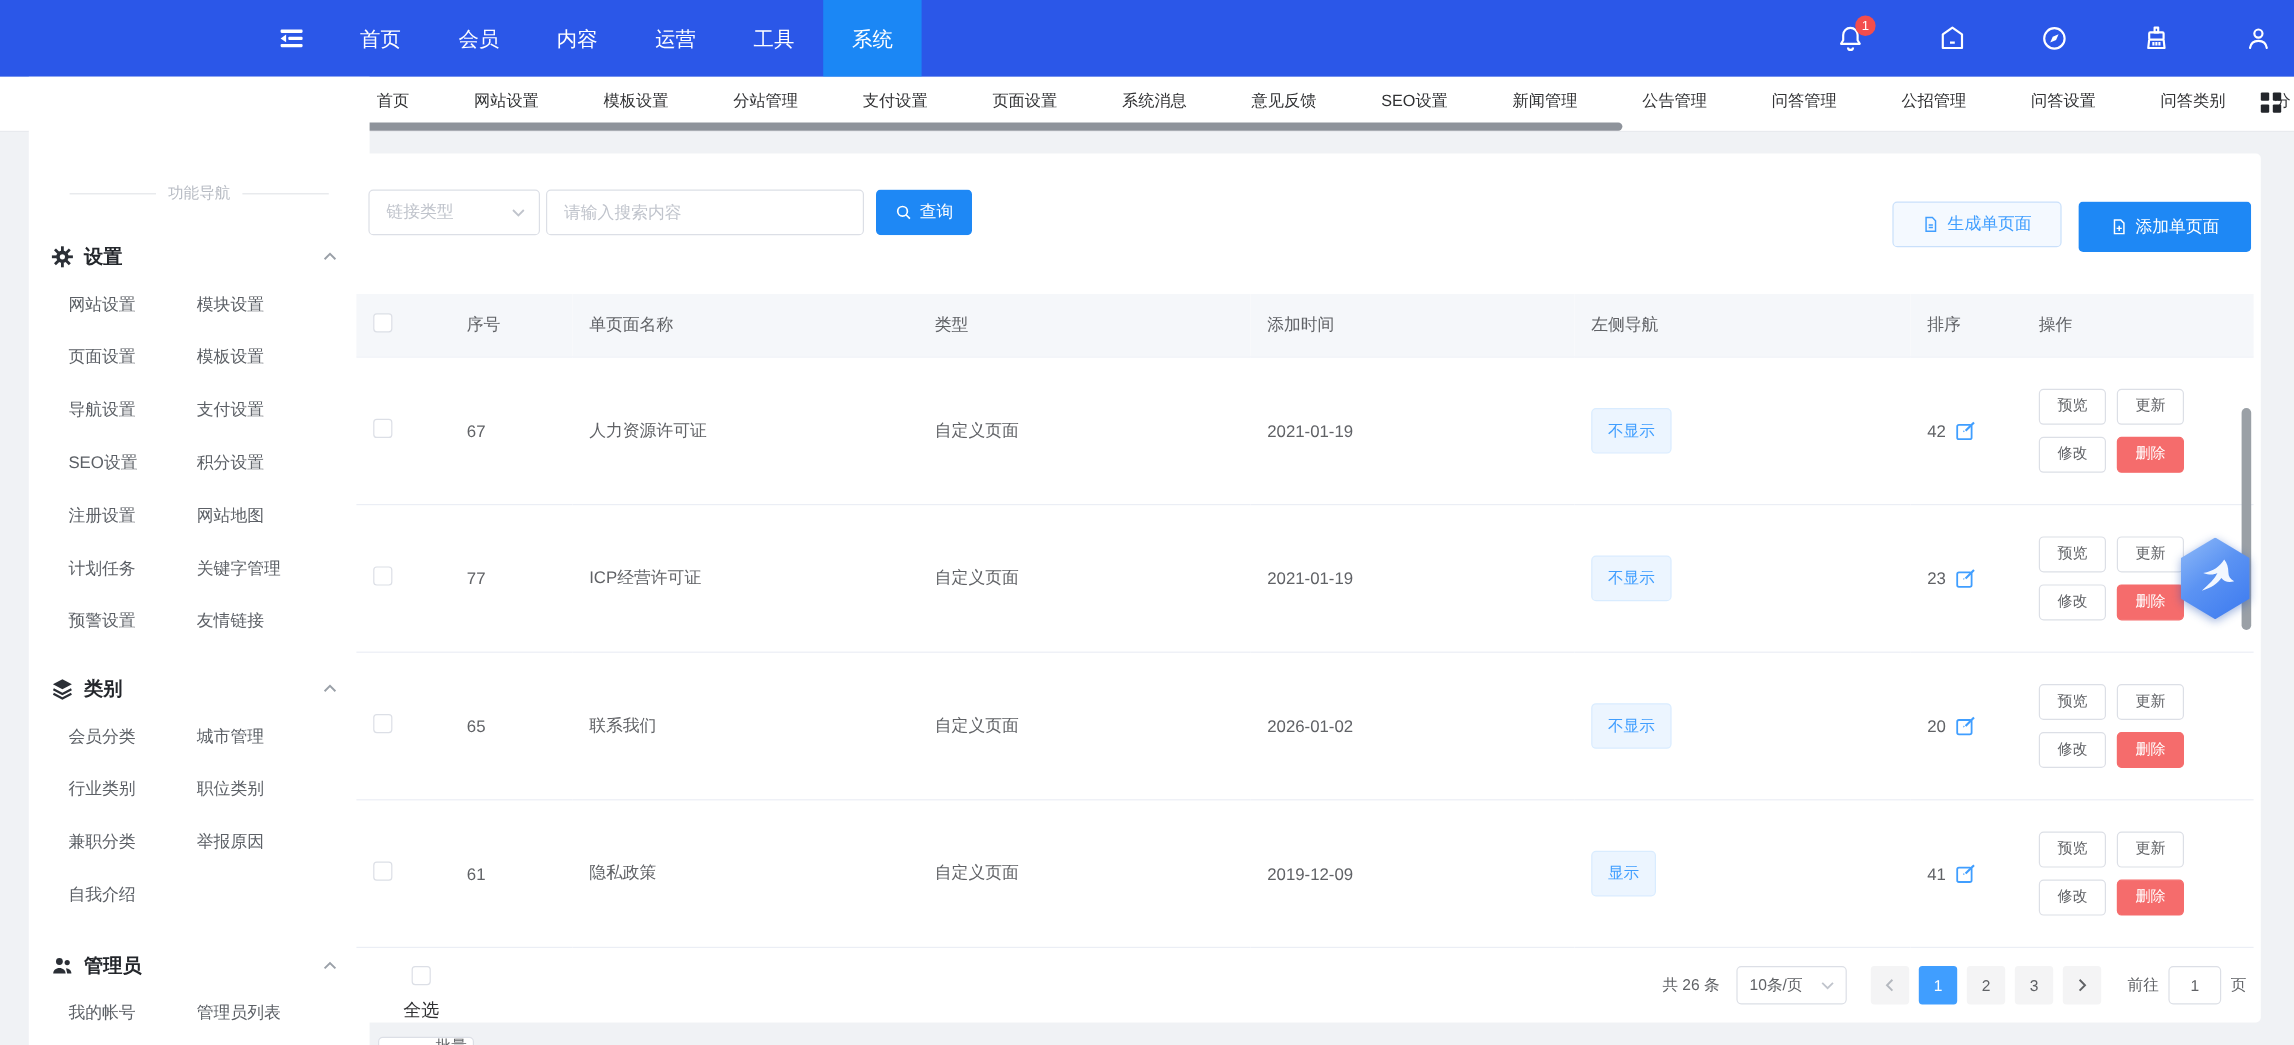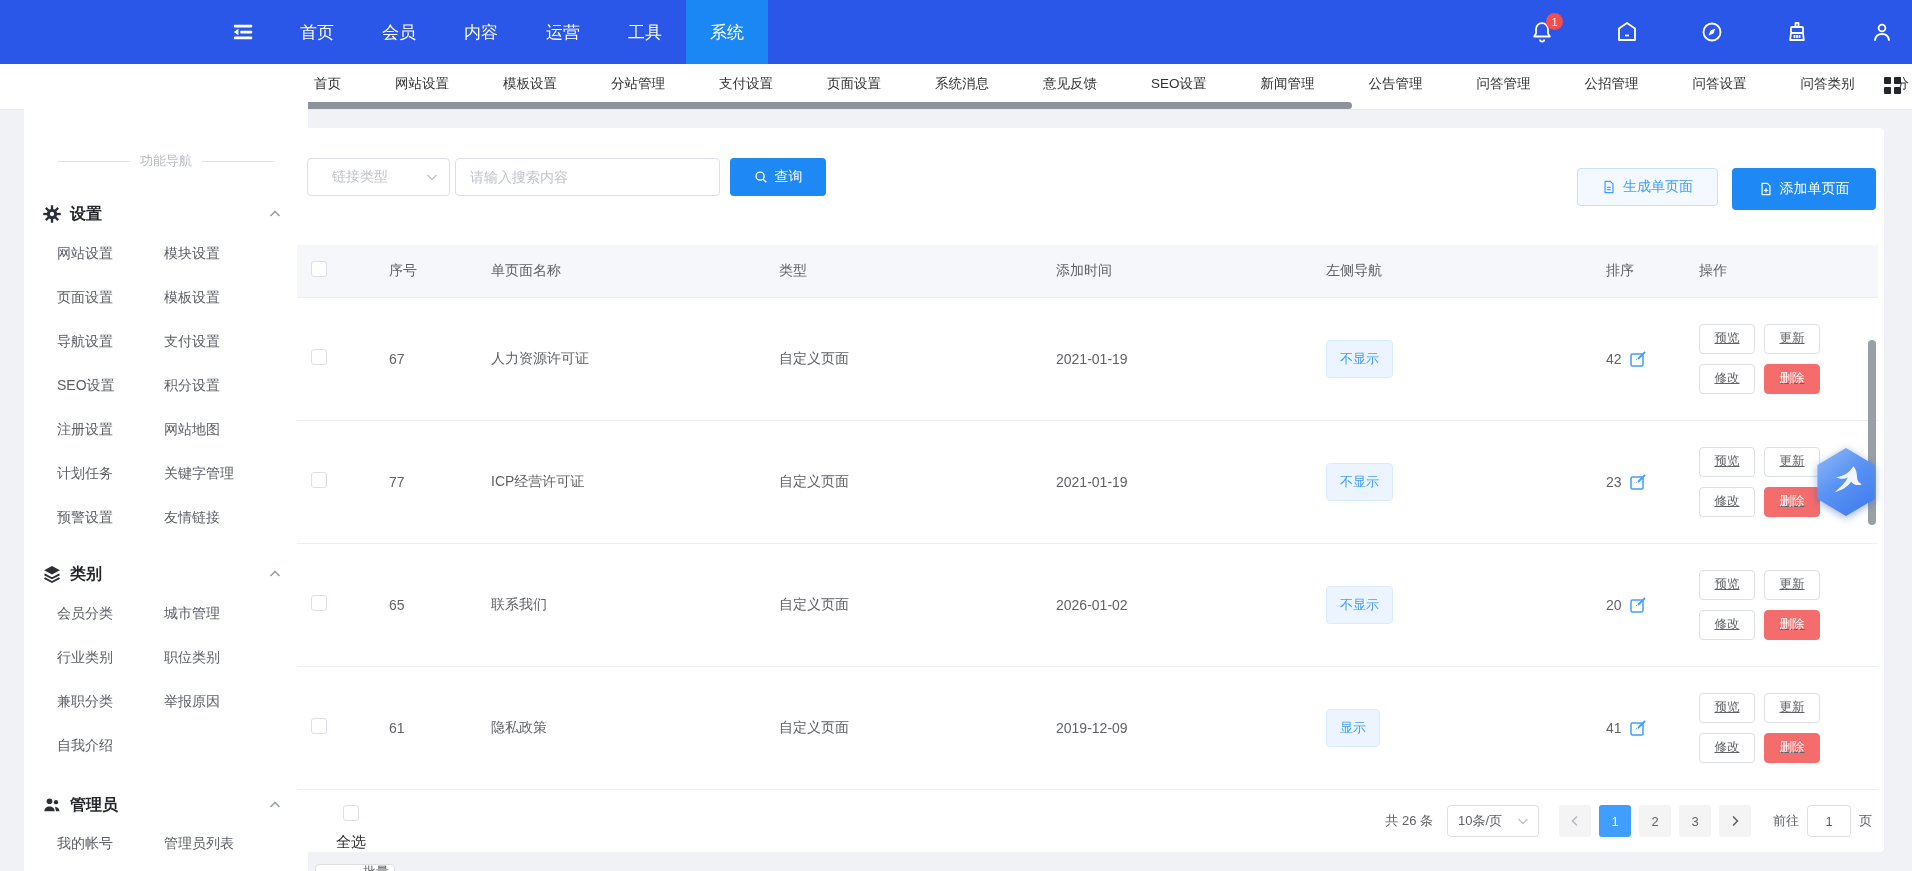--- a/index.html
+++ b/index.html
@@ -36,44 +36,44 @@
   .sec-h .sec-t { margin-left:8px; font-size:16px; font-weight:bold; color:#23262b; }
   .sec-h .chev { position:absolute; right:26px; color:#9aa0a8; }
   .chev svg { width:14px; height:14px; display:block; }
   .sec-grid { position:absolute; left:33px; width:230px; display:grid; grid-template-columns:107px auto; }
   .sec-grid .s-item { height:44px; display:flex; align-items:center; font-size:14px; color:#5c6066; cursor:pointer; white-space:nowrap; }
 
   
   .card { position:absolute; left:287px; top:128px; width:1597px; height:724px; background:#fff; border-radius:4px; }
 
   
-  .sel-box { position:absolute; left:20px; top:30px; width:143px; height:38px; border:1px solid #dcdfe6; border-radius:4px; display:flex; align-items:center; justify-content:space-between; padding:0 10px 0 24px; cursor:pointer; background:#fff; }
+  .sel-box { position:absolute; left:20px; top:30px; width:143px; height:38px; border:1px solid #dcdfe6; border-radius:4px; display:flex; align-items:center; justify-content:space-between; padding:0 10px 0 14px; cursor:pointer; background:#fff; }
   .sel-box .ph { color:#c0c4cc; font-size:14px; }
   .sel-box .dn { color:#c0c4cc; }
   .dn svg { width:14px; height:14px; display:block; }
   .search-input { position:absolute; left:168px; top:30px; width:265px; height:38px; border:1px solid #dcdfe6; border-radius:4px; padding:0 14px; font-size:14px; color:#303133; outline:none; font-family:inherit; }
   .search-input::placeholder { color:#c0c4cc; }
   .btn { display:inline-flex; align-items:center; justify-content:center; gap:7px; border-radius:4px; cursor:pointer; font-family:inherit; border:1px solid transparent; }
   .btn svg { display:block; }
   .btn-primary { background:#1e88f5; color:#fff; }
-  .btn-query { position:absolute; left:443px; top:30px; width:96px; height:38px; font-size:14px; }
+  .btn-query { position:absolute; left:443px; top:30px; width:80px; height:38px; font-size:14px; }
   .btn-gen { position:absolute; right:166px; top:40px; width:141px; height:38px; font-size:14px; background:#f4f9ff; border:1px solid #c9e0fb; color:#409eff; }
   .btn-add { position:absolute; right:8px; top:40px; width:144px; height:42px; font-size:14px; }
 
   
   table.grid { position:absolute; left:10px; top:117px; width:1581px; border-collapse:collapse; table-layout:fixed; }
   table.grid th { height:52px; background:#f5f7fa; font-weight:normal; font-size:14px; color:#606266; text-align:left; padding:0 0 0 14px; border-bottom:1px solid #ebeef5; }
   table.grid td { height:123px; font-size:14px; color:#606266; padding:0 0 0 14px; border-bottom:1px solid #ebeef5; background:#fff; }
   .ckb { width:16px; height:16px; border:1px solid #dcdfe6; border-radius:3px; background:#fff; cursor:pointer; display:inline-block; }
   .tag { display:inline-block; padding:9px 13px; background:#ecf5ff; border:1px solid #d9ecff; border-radius:4px; color:#409eff; font-size:13px; }
   .sortcell { display:flex; align-items:center; gap:7px; }
   .edit-ic { width:18px; height:18px; color:#409eff; cursor:pointer; }
   .edit-ic svg { width:18px; height:18px; display:block; }
   .ops { display:flex; flex-direction:column; gap:10px; }
-  .ops-row { display:flex; gap:9px;text-decoration:underline; }
+  .ops-row { display:flex; gap:9px; }
   .btn-mini { width:56px; height:30px; font-size:12.5px; background:#fff; border:1px solid #dcdfe6; color:#606266; }
   .btn-danger { background:#f56c6c; border-color:#f56c6c; color:#fff; }
 
   .v-scroll { position:absolute; left:1868px; top:340px; width:8px; height:185px; border-radius:4px; background:#9aa0a6; cursor:pointer; }
 
   
   .tfoot { position:absolute; left:10px; top:663px; width:1581px; height:60px; }
   .foot-left { position:absolute; left:10px; top:14px; display:flex; align-items:center; gap:12px;flex-direction:column; }
   .foot-left .lbl { font-size:15px; color:#303133; }
   .btn-batch { width:80px; height:34px; font-size:13px; background:#fff; border:1px solid #dcdfe6; color:#606266; margin-left:8px;padding-left:42px; }

